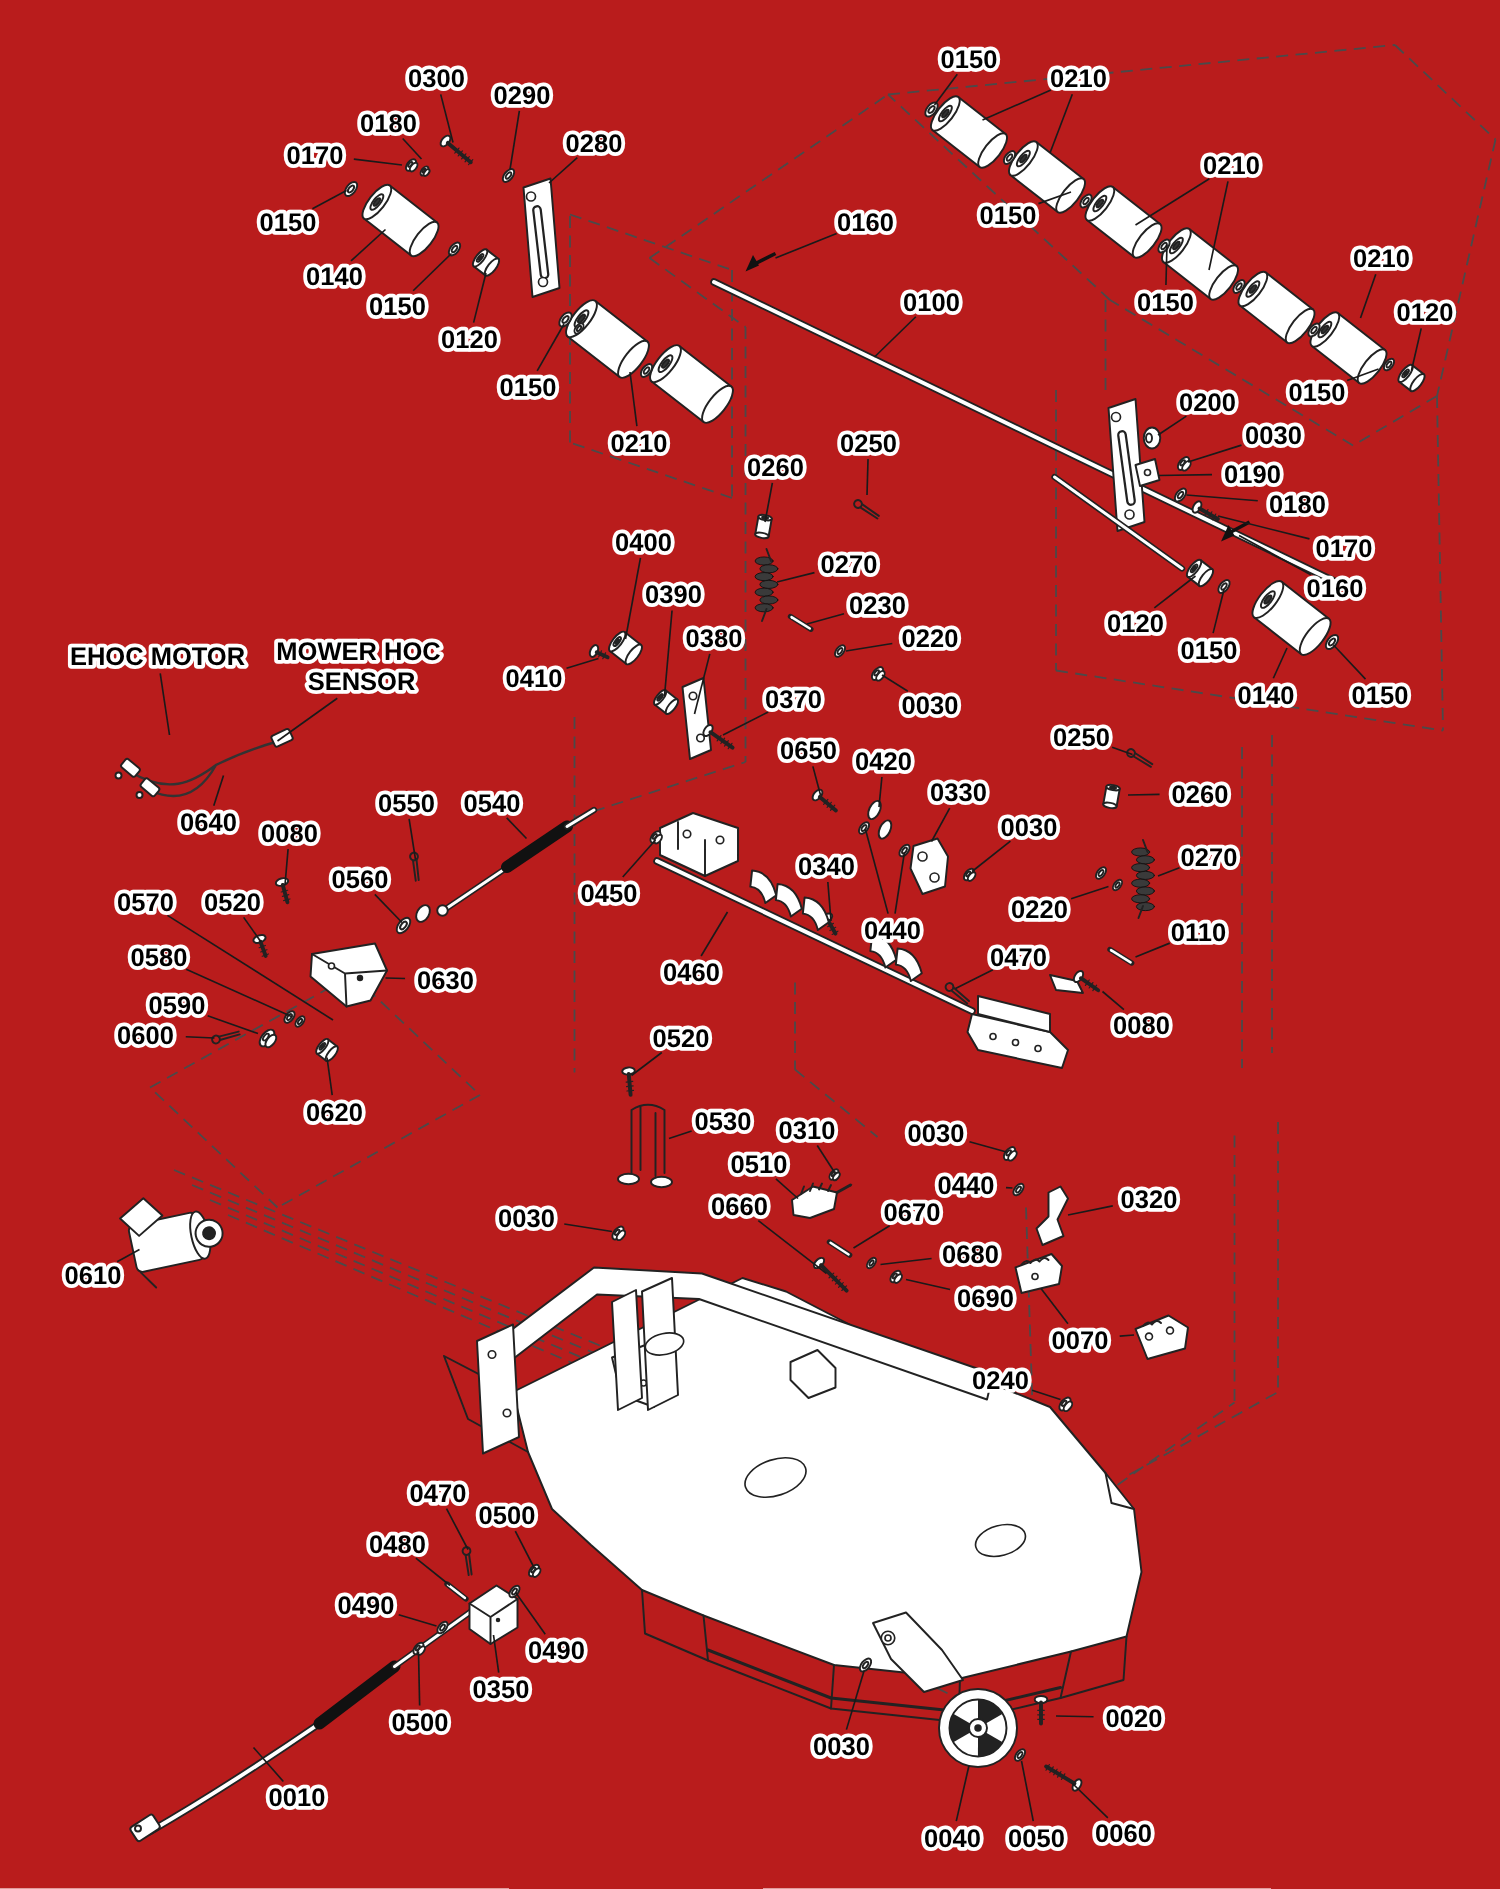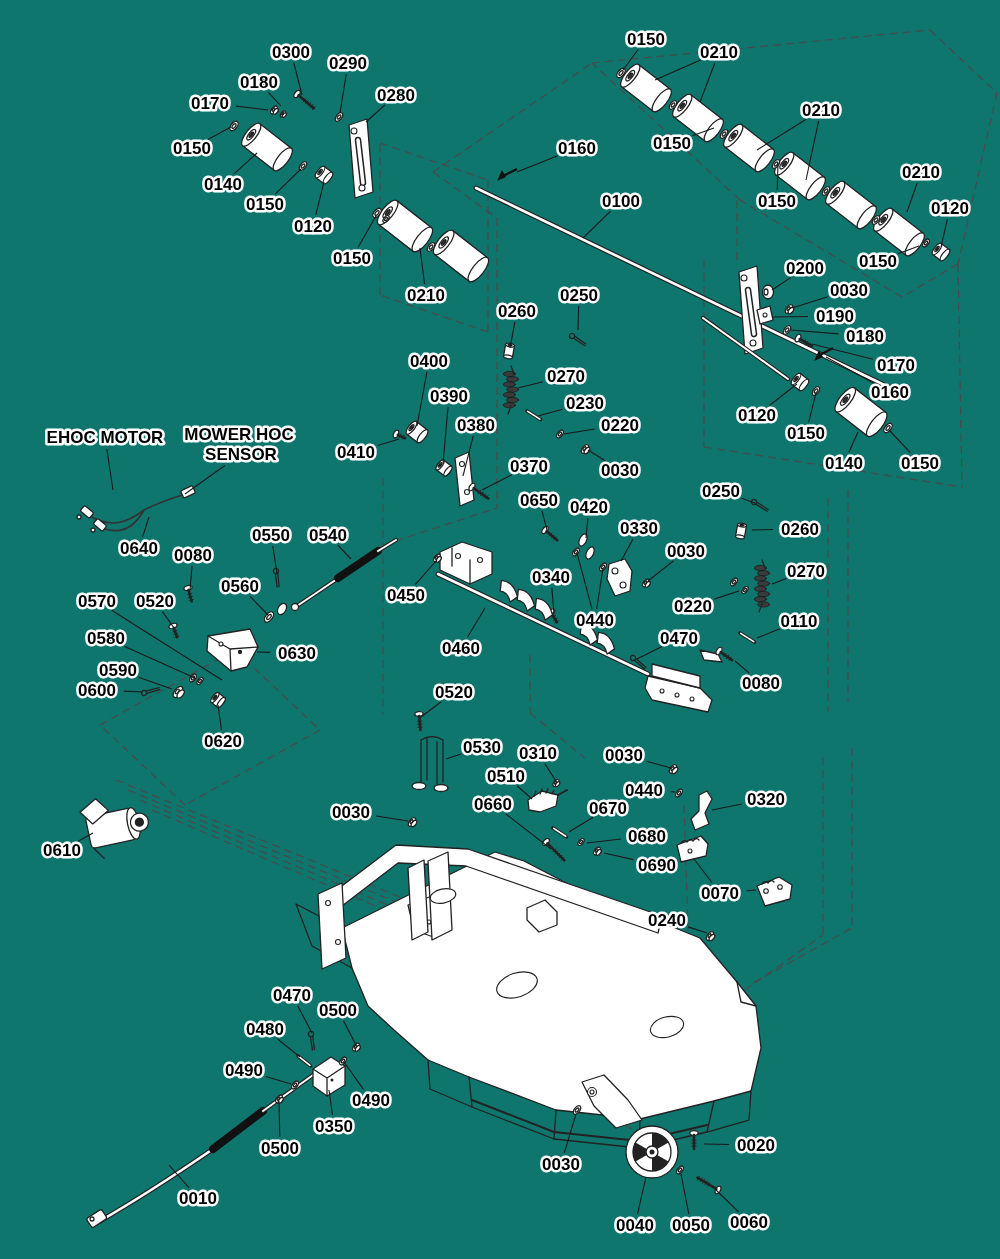--- a/index.html
+++ b/index.html
@@ -1,16 +1,16 @@
 <!DOCTYPE html>
 <html><head>
 <meta charset="utf-8">
 <style>
   html,body{margin:0;padding:0;background:#fff}
-  .stage{position:relative;width:1000px;height:1259px;background:#0f766e;overflow:hidden}
+  .stage{position:relative;width:1000px;height:1259px;background:#b91c1c;overflow:hidden}
   svg{display:block}
   .s{stroke:#222;stroke-width:1.3;fill:none;stroke-linecap:round;stroke-linejoin:round}
   .sw{stroke:#222;stroke-width:1.3;fill:#fff;stroke-linecap:round;stroke-linejoin:round}
   .d{stroke:#4a4a4a;stroke-width:1.2;fill:none;stroke-dasharray:8 5}
   .ld{stroke:#1a1a1a;stroke-width:1.1;fill:none}
   .lbl{font:bold 17px "Liberation Sans",sans-serif;fill:#000;paint-order:stroke;stroke:#fff;stroke-width:5px;stroke-linejoin:round}
   .rodA{stroke:#222;stroke-width:5;stroke-linecap:round;fill:none}
   .rodB{stroke:#fff;stroke-width:2.6;stroke-linecap:round;fill:none}
   .rodC{stroke:#222;stroke-width:4.2;stroke-linecap:round;fill:none}
   .rodD{stroke:#fff;stroke-width:2;stroke-linecap:round;fill:none}

